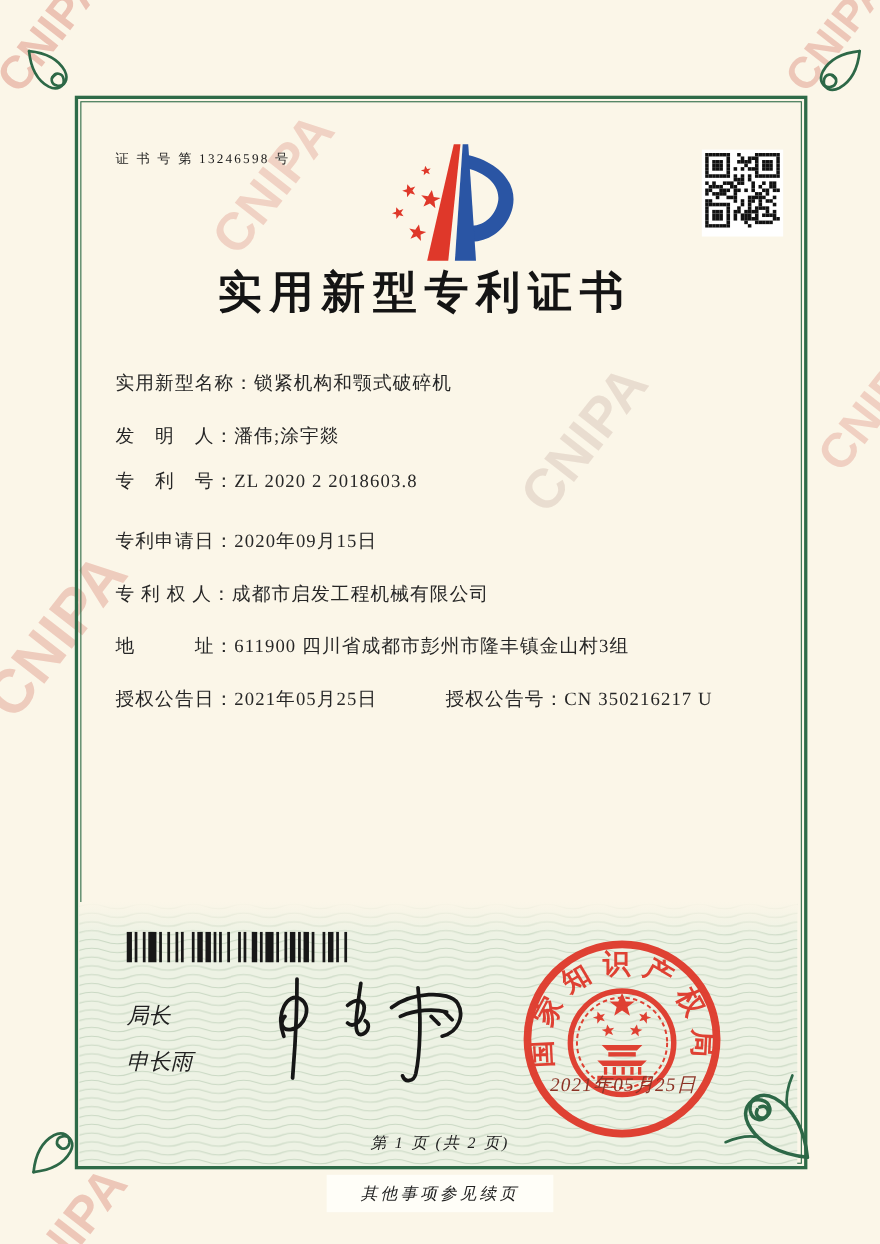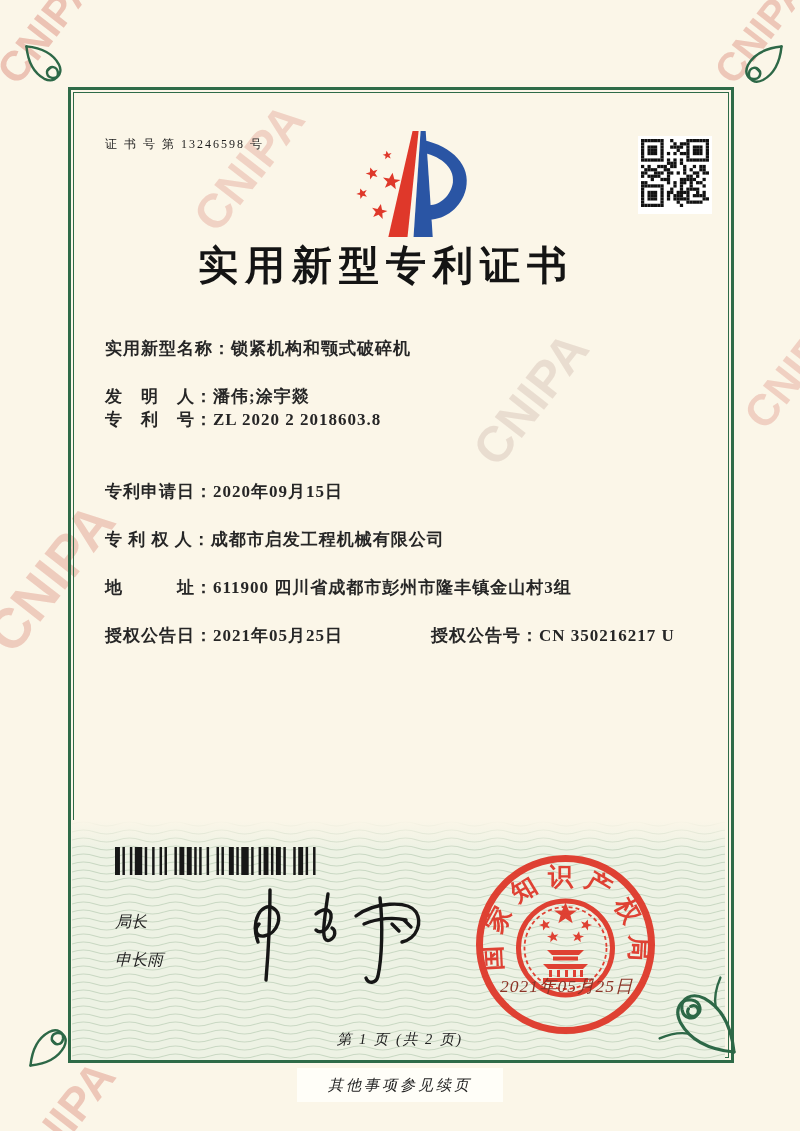--- a/index.html
+++ b/index.html
@@ -29,36 +29,36 @@
     position:absolute;left:105px;top:136px;
     font-size:12px;letter-spacing:2px;color:#1d1d1d;
   }
   .logo{position:absolute;left:333px;top:126px;}
   .qr{position:absolute;left:638px;top:136px;background:#fff;padding:3px;}
   .title{
     position:absolute;left:0;top:238px;width:772px;
     text-align:center;font-size:40px;font-weight:bold;
     letter-spacing:7px;color:#141414;
   }
-  .frow{position:absolute;left:105px;width:610px;font-size:17px;color:#262626;white-space:nowrap;font-weight:bold;}
+  .frow{position:absolute;left:105px;width:610px;font-size:17px;color:#262626;white-space:nowrap;}
   .flabel{letter-spacing:1px;}
   .fvalue{letter-spacing:1px;}
-  .fpair2{margin-left:88px;}
+  .fpair2{margin-left:62px;}
   .paras{
     position:absolute;left:90px;top:656px;width:628px;
     font-size:16.5px;line-height:1.78;color:#1e1e1e;
     text-align:justify;font-style:italic;letter-spacing:.5px;
   }
   .paras p{margin:0;text-indent:2em;}
   .wave-panel{position:absolute;left:72px;top:820px;width:653px;height:240px;}
   .wave-panel svg{display:block;}
   .wave-fade{position:absolute;left:0;top:0;width:100%;height:30px;
     background:linear-gradient(#fbf6e8,rgba(251,246,232,0));}
   .barcode{position:absolute;left:115px;top:847px;}
-  .sig-labels{position:absolute;left:115px;top:914px;font-size:16px;
+  .sig-labels{position:absolute;left:115px;top:914px;font-size:20px;
     font-style:italic;color:#222;line-height:1;}
   .sig-labels .name{margin-top:22px;}
   .sig-script{position:absolute;left:228px;top:884px;}
   .seal{position:absolute;left:473px;top:852px;opacity:.95;}
   .seal-date{
     position:absolute;left:500px;top:974px;
     font-size:17.5px;font-style:italic;color:#8c3326;letter-spacing:1px;z-index:6;
   }
   .page-info{
     position:absolute;left:0;top:1030px;width:800px;text-align:center;
@@ -343,21 +343,21 @@
   </div>
 
   <div class="title">实用新型专利证书</div>
 
   <div class="frow" style="top:337px">
     <span class="flabel">实用新型名称：</span><span class="fvalue">锁紧机构和颚式破碎机</span>
   </div>
   <div class="frow" style="top:385px">
     <span class="flabel">发　明　人：</span><span class="fvalue">潘伟;涂宇燚</span>
   </div>
-  <div class="frow" style="top:408px">
+  <div class="frow" style="top:426px">
     <span class="flabel">专　利　号：</span><span class="fvalue">ZL 2020 2 2018603.8</span>
   </div>
   <div class="frow" style="top:480px">
     <span class="flabel">专利申请日：</span><span class="fvalue">2020年09月15日</span>
   </div>
   <div class="frow" style="top:528px">
     <span class="flabel">专 利 权 人：</span><span class="fvalue">成都市启发工程机械有限公司</span>
   </div>
   <div class="frow" style="top:576px">
     <span class="flabel">地　　　址：</span><span class="fvalue">611900 四川省成都市彭州市隆丰镇金山村3组</span>

